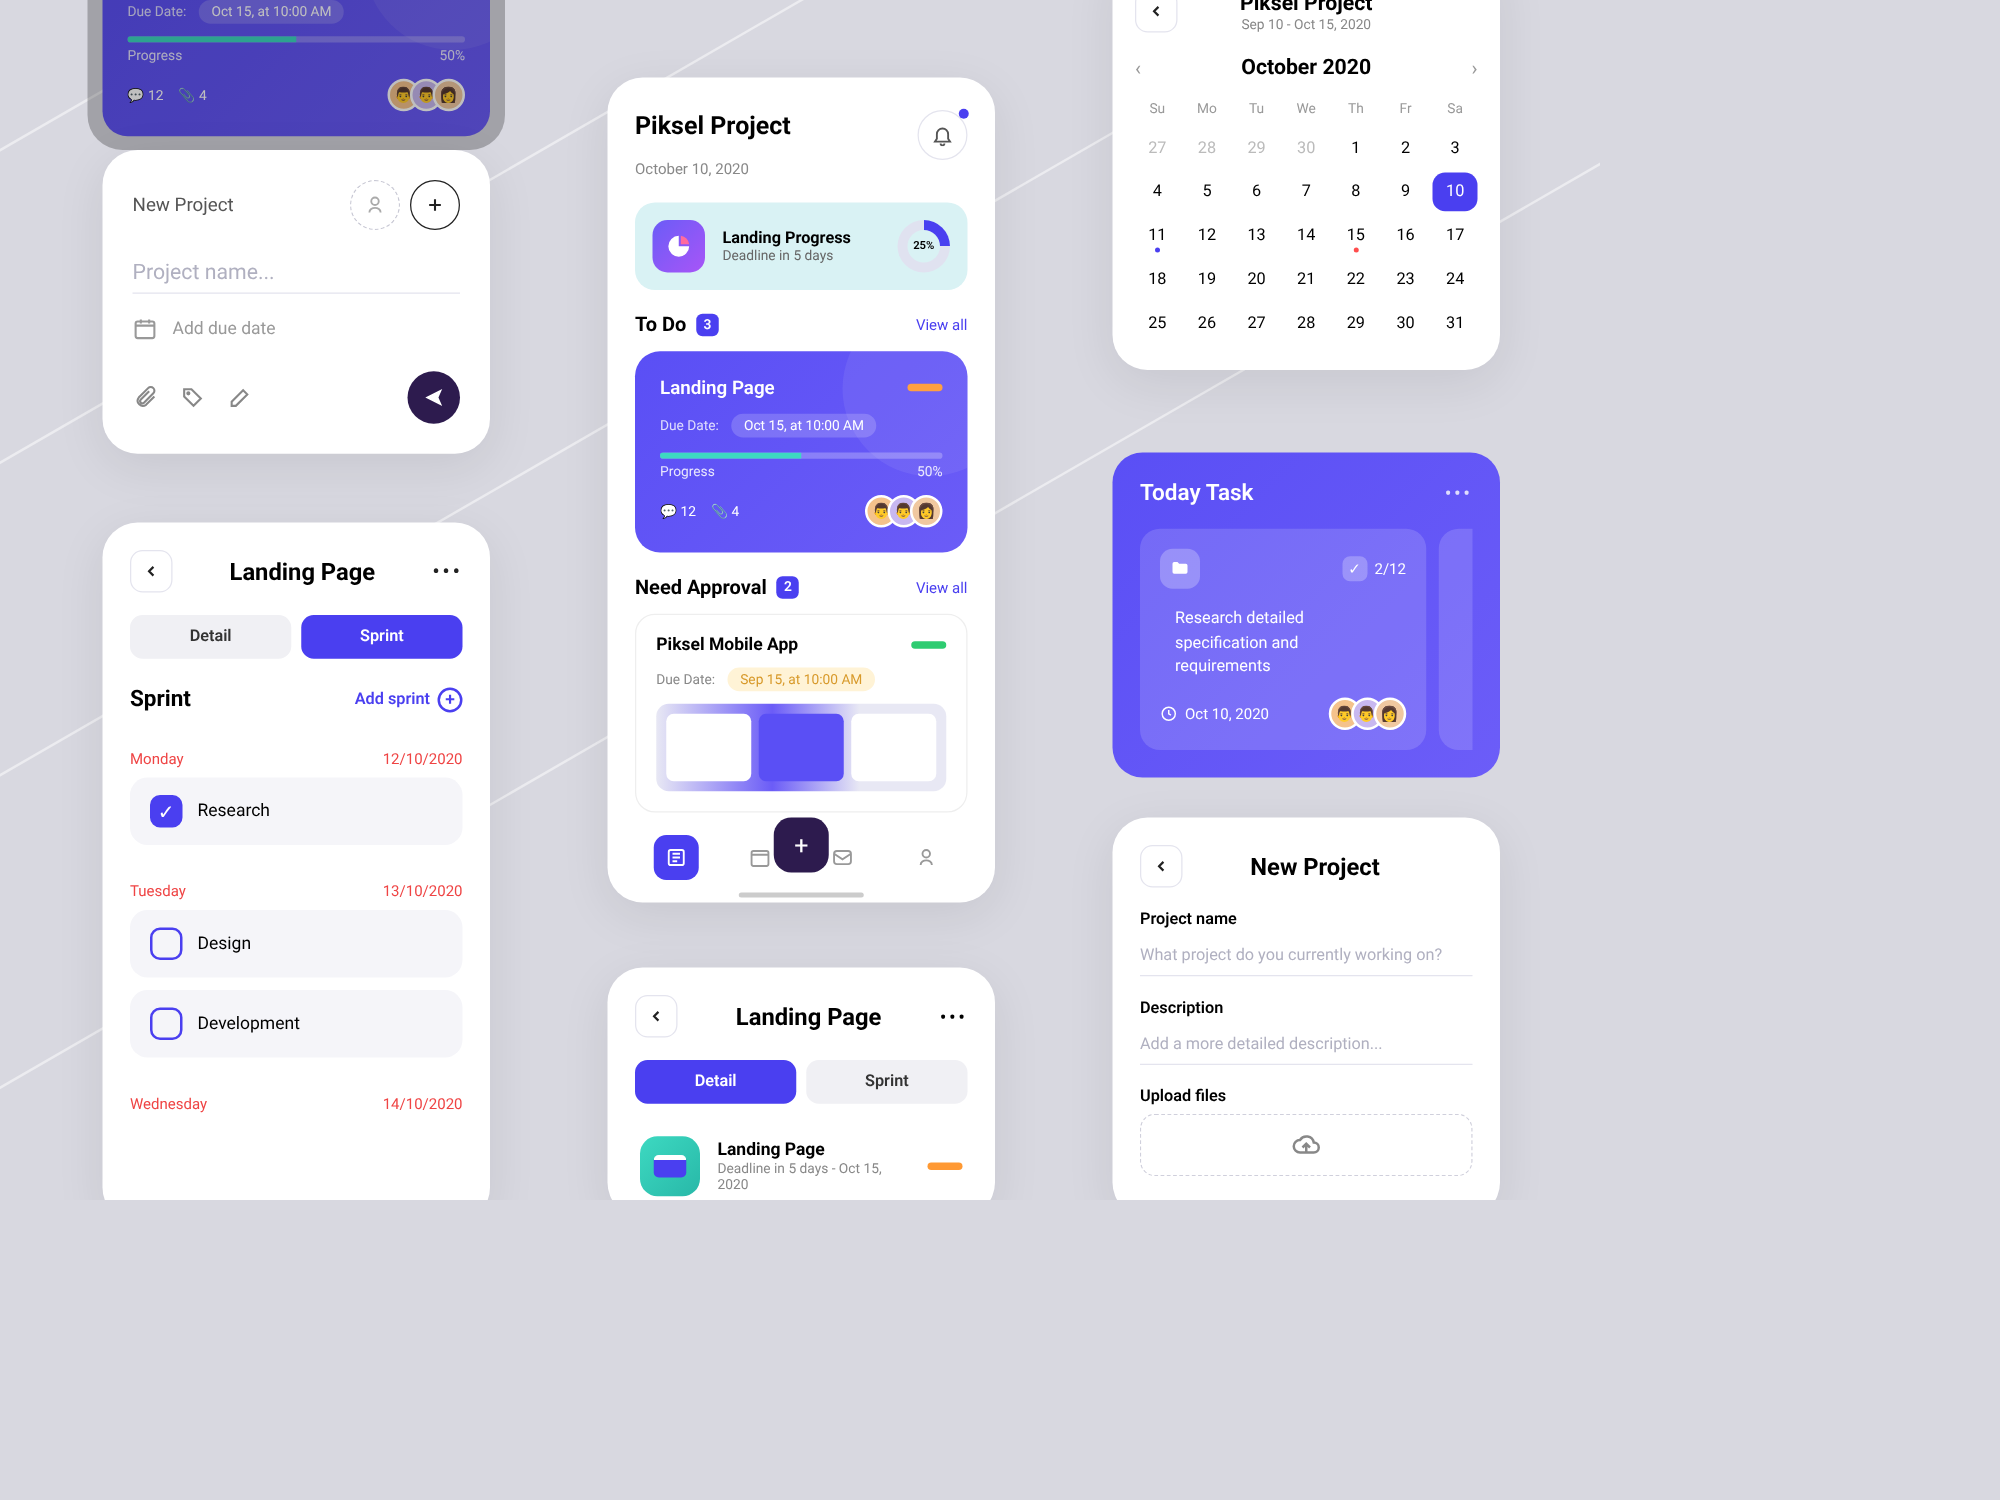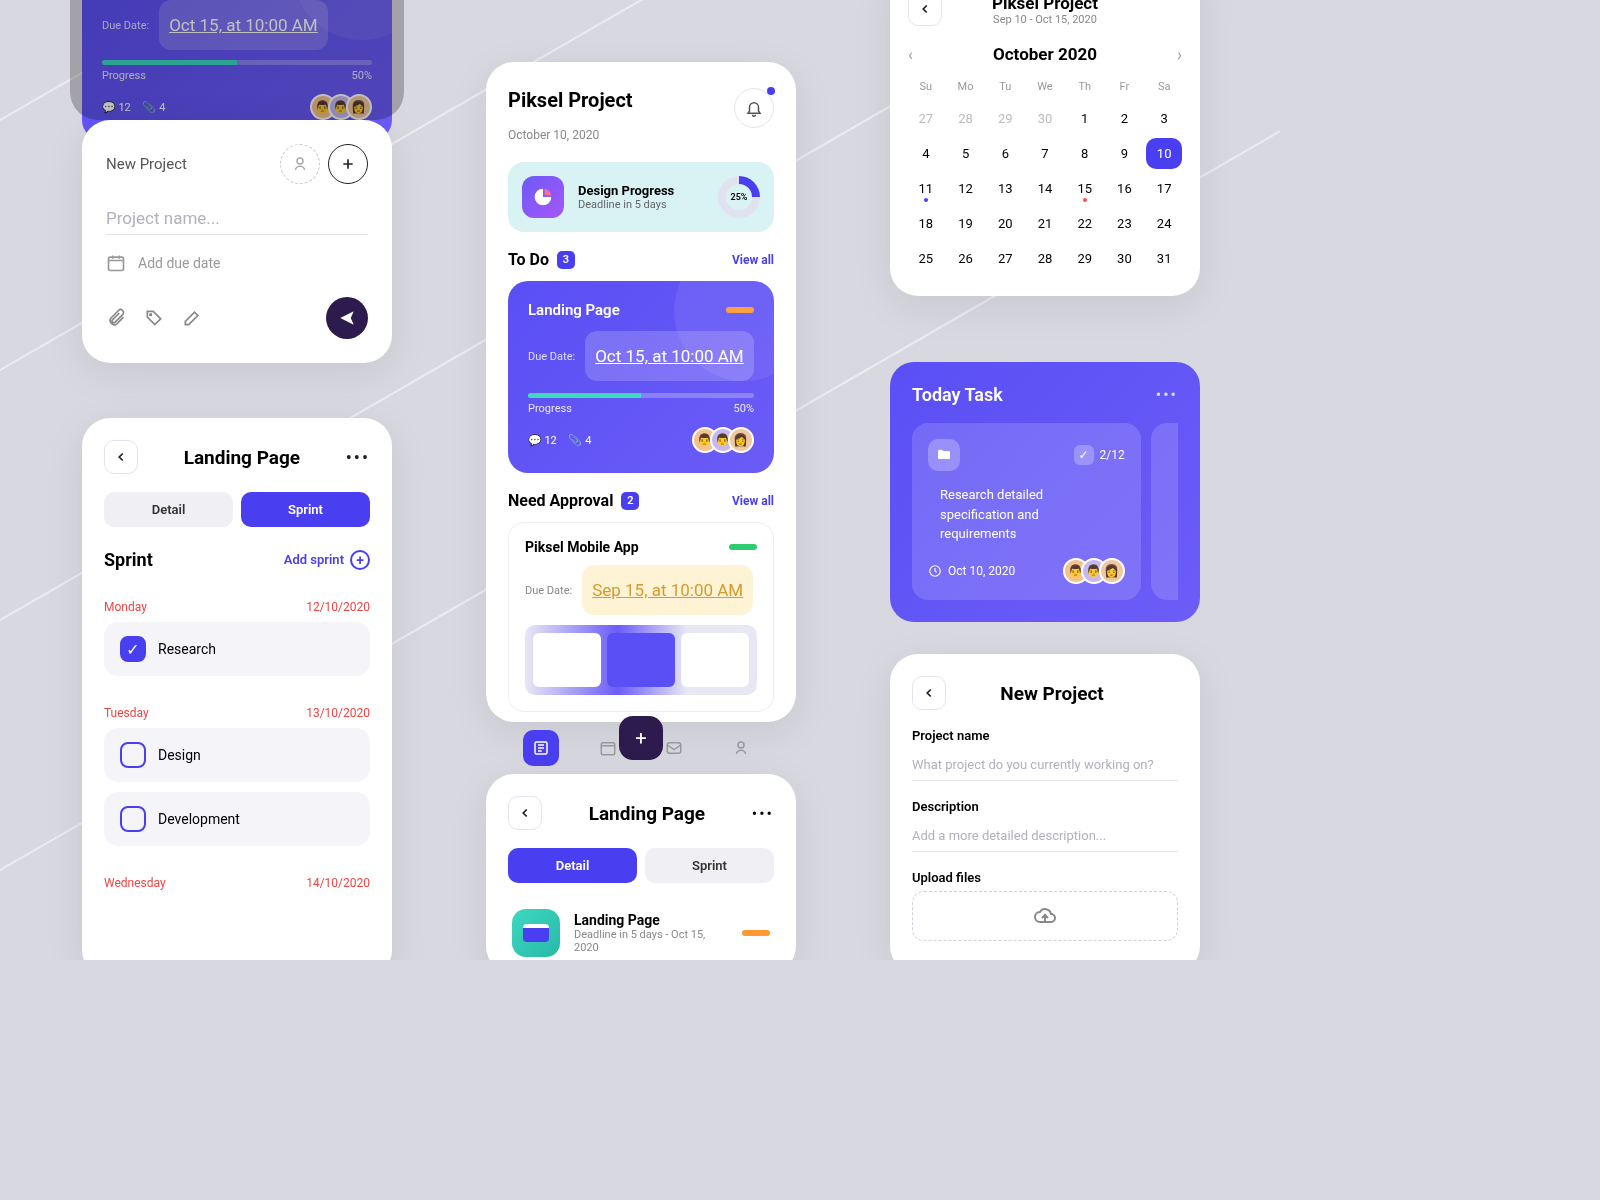--- a/index.html
+++ b/index.html
@@ -2,41 +2,41 @@
 <html><head>
 <meta charset="utf-8">
 <style>
 * { margin:0; padding:0; box-sizing:border-box; font-family:-apple-system,BlinkMacSystemFont,"Segoe UI",Roboto,sans-serif; }
 body { background:#d8d8e0; width:1280px; height:960px; overflow:hidden; position:relative; }
 .diag { position:absolute; width:300%; height:2px; background:rgba(255,255,255,0.5); transform:rotate(-30deg); transform-origin:0 0; }
 .panel { position:absolute; background:#fff; border-radius:28px; box-shadow:0 10px 40px rgba(0,0,0,0.08); padding:22px; }
 .icon-btn { width:34px; height:34px; border-radius:10px; border:1px solid #e4e4ee; display:flex; align-items:center; justify-content:center; cursor:pointer; background:#fff; }
 .icon-btn.round { border-radius:50%; width:40px; height:40px; }
 .badge-num { display:inline-flex; align-items:center; justify-content:center; min-width:18px; height:18px; padding:0 5px; border-radius:5px; background:#4a3ff0; color:#fff; font-size:11px; font-weight:600; }
-.pill { display:inline-block; padding:15px 10px; border-radius:12px; font-size:17px;text-decoration:underline; }
+.pill { display:inline-block; padding:3px 10px; border-radius:12px; font-size:11px; }
 .avatar-group { display:flex; }
 .avatar-group .av { width:26px; height:26px; border-radius:50%; border:2px solid #fff; margin-left:-8px; background:#c0c0d0; display:flex; align-items:center; justify-content:center; font-size:12px; }
 .avatar-group .av:first-child { margin-left:0; }
 .task-card { background:linear-gradient(135deg,#5a4ff5,#6b5cf7); border-radius:20px; padding:20px; color:#fff; position:relative; overflow:hidden; }
 .task-card::after { content:''; position:absolute; top:-40px; right:-40px; width:140px; height:140px; background:rgba(255,255,255,0.07); border-radius:50%; }
 .task-title { font-size:15px; font-weight:600; margin-bottom:10px; }
 .task-label { font-size:11px; opacity:0.8; }
 .progress-bar { height:5px; border-radius:3px; background:rgba(255,255,255,0.25); overflow:hidden; margin:8px 0 4px; }
 .progress-fill { height:100%; background:#3dd9c1; }
 .seg { display:flex; gap:8px; }
 .seg button { flex:1; padding:10px; border:none; border-radius:10px; font-size:13px; font-weight:600; cursor:pointer; }
 .seg .inactive { background:#f0f0f4; color:#333; }
 .seg .active { background:#4a3ff0; color:#fff; }
 .sprint-item { display:flex; align-items:center; gap:12px; padding:14px 16px; background:#f5f5f9; border-radius:14px; margin-bottom:10px; }
 .checkbox { width:26px; height:26px; border-radius:8px; border:2px solid #4a3ff0; display:flex; align-items:center; justify-content:center; color:#fff; }
 .checkbox.checked { background:#4a3ff0; }
 .day-label { display:flex; justify-content:space-between; font-size:12px; color:#ef4444; margin:30px 0 8px; }
 .section-head { display:flex; justify-content:space-between; align-items:center; margin:18px 0 12px; }
 .section-head .left { display:flex; align-items:center; gap:8px; font-weight:700; }
-.viewall { color:#4a3ff0; font-size:12px; font-weight:700; cursor:pointer; }
+.viewall { color:#4a3ff0; font-size:12px; font-weight:400; cursor:pointer; }
 .progress-card { background:#d9f2f4; border-radius:16px; padding:14px; display:flex; align-items:center; gap:14px; }
 .ring { width:42px; height:42px; border-radius:50%; background:conic-gradient(#4a3ff0 0 25%, #e0e2f0 25% 100%); display:flex; align-items:center; justify-content:center; }
 .ring-inner { width:26px; height:26px; border-radius:50%; background:#d9f2f4; display:flex; align-items:center; justify-content:center; font-size:9px; font-weight:600; }
 .cal-grid { display:grid; grid-template-columns:repeat(7,1fr); gap:4px; text-align:center; }
 .cal-day-name { font-size:11px; color:#999; padding:6px 0; }
 .cal-day { font-size:13px; padding:8px 0; border-radius:10px; cursor:pointer; position:relative; }
 .cal-day.dim { color:#bbb; }
 .cal-day.selected { background:#4a3ff0; color:#fff; }
 .cal-day .dot { position:absolute; bottom:2px; left:50%; transform:translateX(-50%); width:4px; height:4px; border-radius:50%; }
 .today-task { background:linear-gradient(135deg,#5a4ff5,#6c5df8); border-radius:24px; padding:22px; color:#fff; }
@@ -196,21 +196,21 @@
     </div>
   </div>
   <div class="progress-card" style="margin-top:20px;">
     <div style="width:42px; height:42px; border-radius:12px; background:linear-gradient(135deg,#6b5cf7,#a855f7); display:flex; align-items:center; justify-content:center;">
       <svg width="20" height="20" viewBox="0 0 24 24" fill="#fff">
           <path d="M12 2a10 10 0 1010 10h-10V2z"></path>
           <path d="M14 2v8h8a10 10 0 00-8-8z" fill="#ff6b9d"></path>
         </svg>
     </div>
     <div style="flex:1;">
-      <div style="font-size:13px; font-weight:700;">Design Progress</div>
+      <div style="font-size:13px; font-weight:700;">Landing Progress</div>
       <div style="font-size:11px; color:#666;">Deadline in 5 days</div>
     </div>
     <div class="ring">
         <div class="ring-inner">25%</div>
       </div>
   </div>
   <div class="section-head">
     <div class="left">
         <span>To Do</span>
         <span class="badge-num">3</span>

